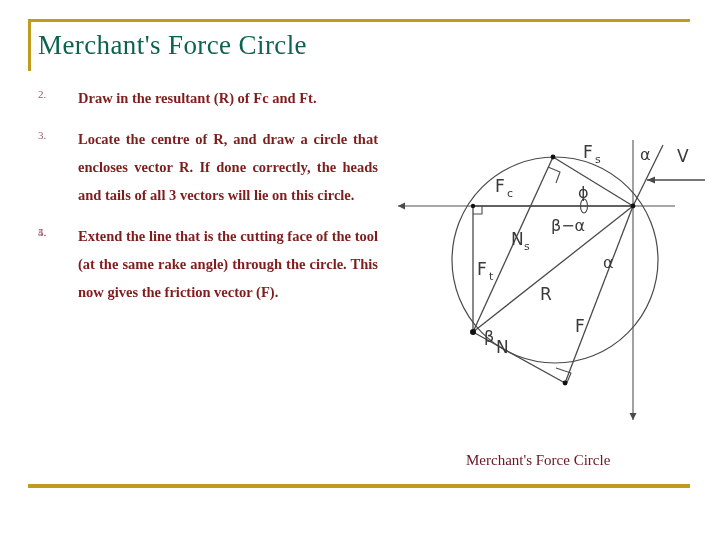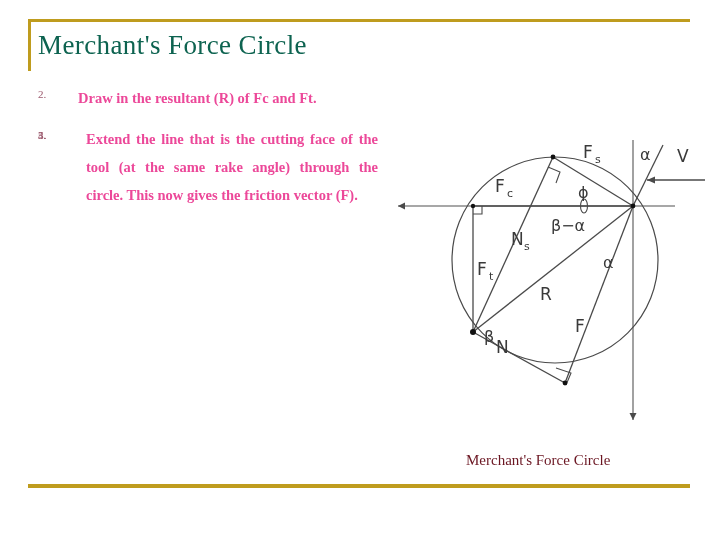--- a/index.html
+++ b/index.html
@@ -66,26 +66,26 @@
   .bullet .num {
     position: absolute;
     left: 8px;
     top: 4px;
     font-size: 11px;
     color: #9c5a6e;
   }
   .bullet .body {
     font-size: 14.5px;
     line-height: 28px;
-    color: #ec4899;
+    color: #7f1d1d;
     font-weight: bold;
     text-align: justify;
     text-justify: inter-word;
   }
-  .bullet.last .body { text-align: justify; margin-left: 8px; }
+  .bullet.last .body { text-align: justify; }
   .bullet .body.nojust { text-align: left; }
   
   #caption {
     position: absolute;
     left: 466px;
     top: 452px;
     font-size: 15px;
     color: #6b1622;
     white-space: nowrap;
   }
@@ -125,20 +125,21 @@
 
   <div id="bullets">
 
     <div class="bullet">
       <span class="num">2.</span>
       <div class="body nojust">Draw in the resultant (R) of Fc and Ft.</div>
     </div>
 
     <div class="bullet">
       <span class="num">3.</span>
+      <div class="body">Locate the centre of R, and draw a circle that encloses vector R. If done correctly, the heads and tails of all 3 vectors will lie on this circle.</div>
     </div>
 
     <div class="bullet">
       <span class="num">4.</span>
     </div>
 
     <div class="bullet last">
       <span class="num">5.</span>
       <div class="body">Extend the line that is the cutting face of the tool (at the same rake angle) through the circle. This now gives the friction vector (F).</div>
     </div>

